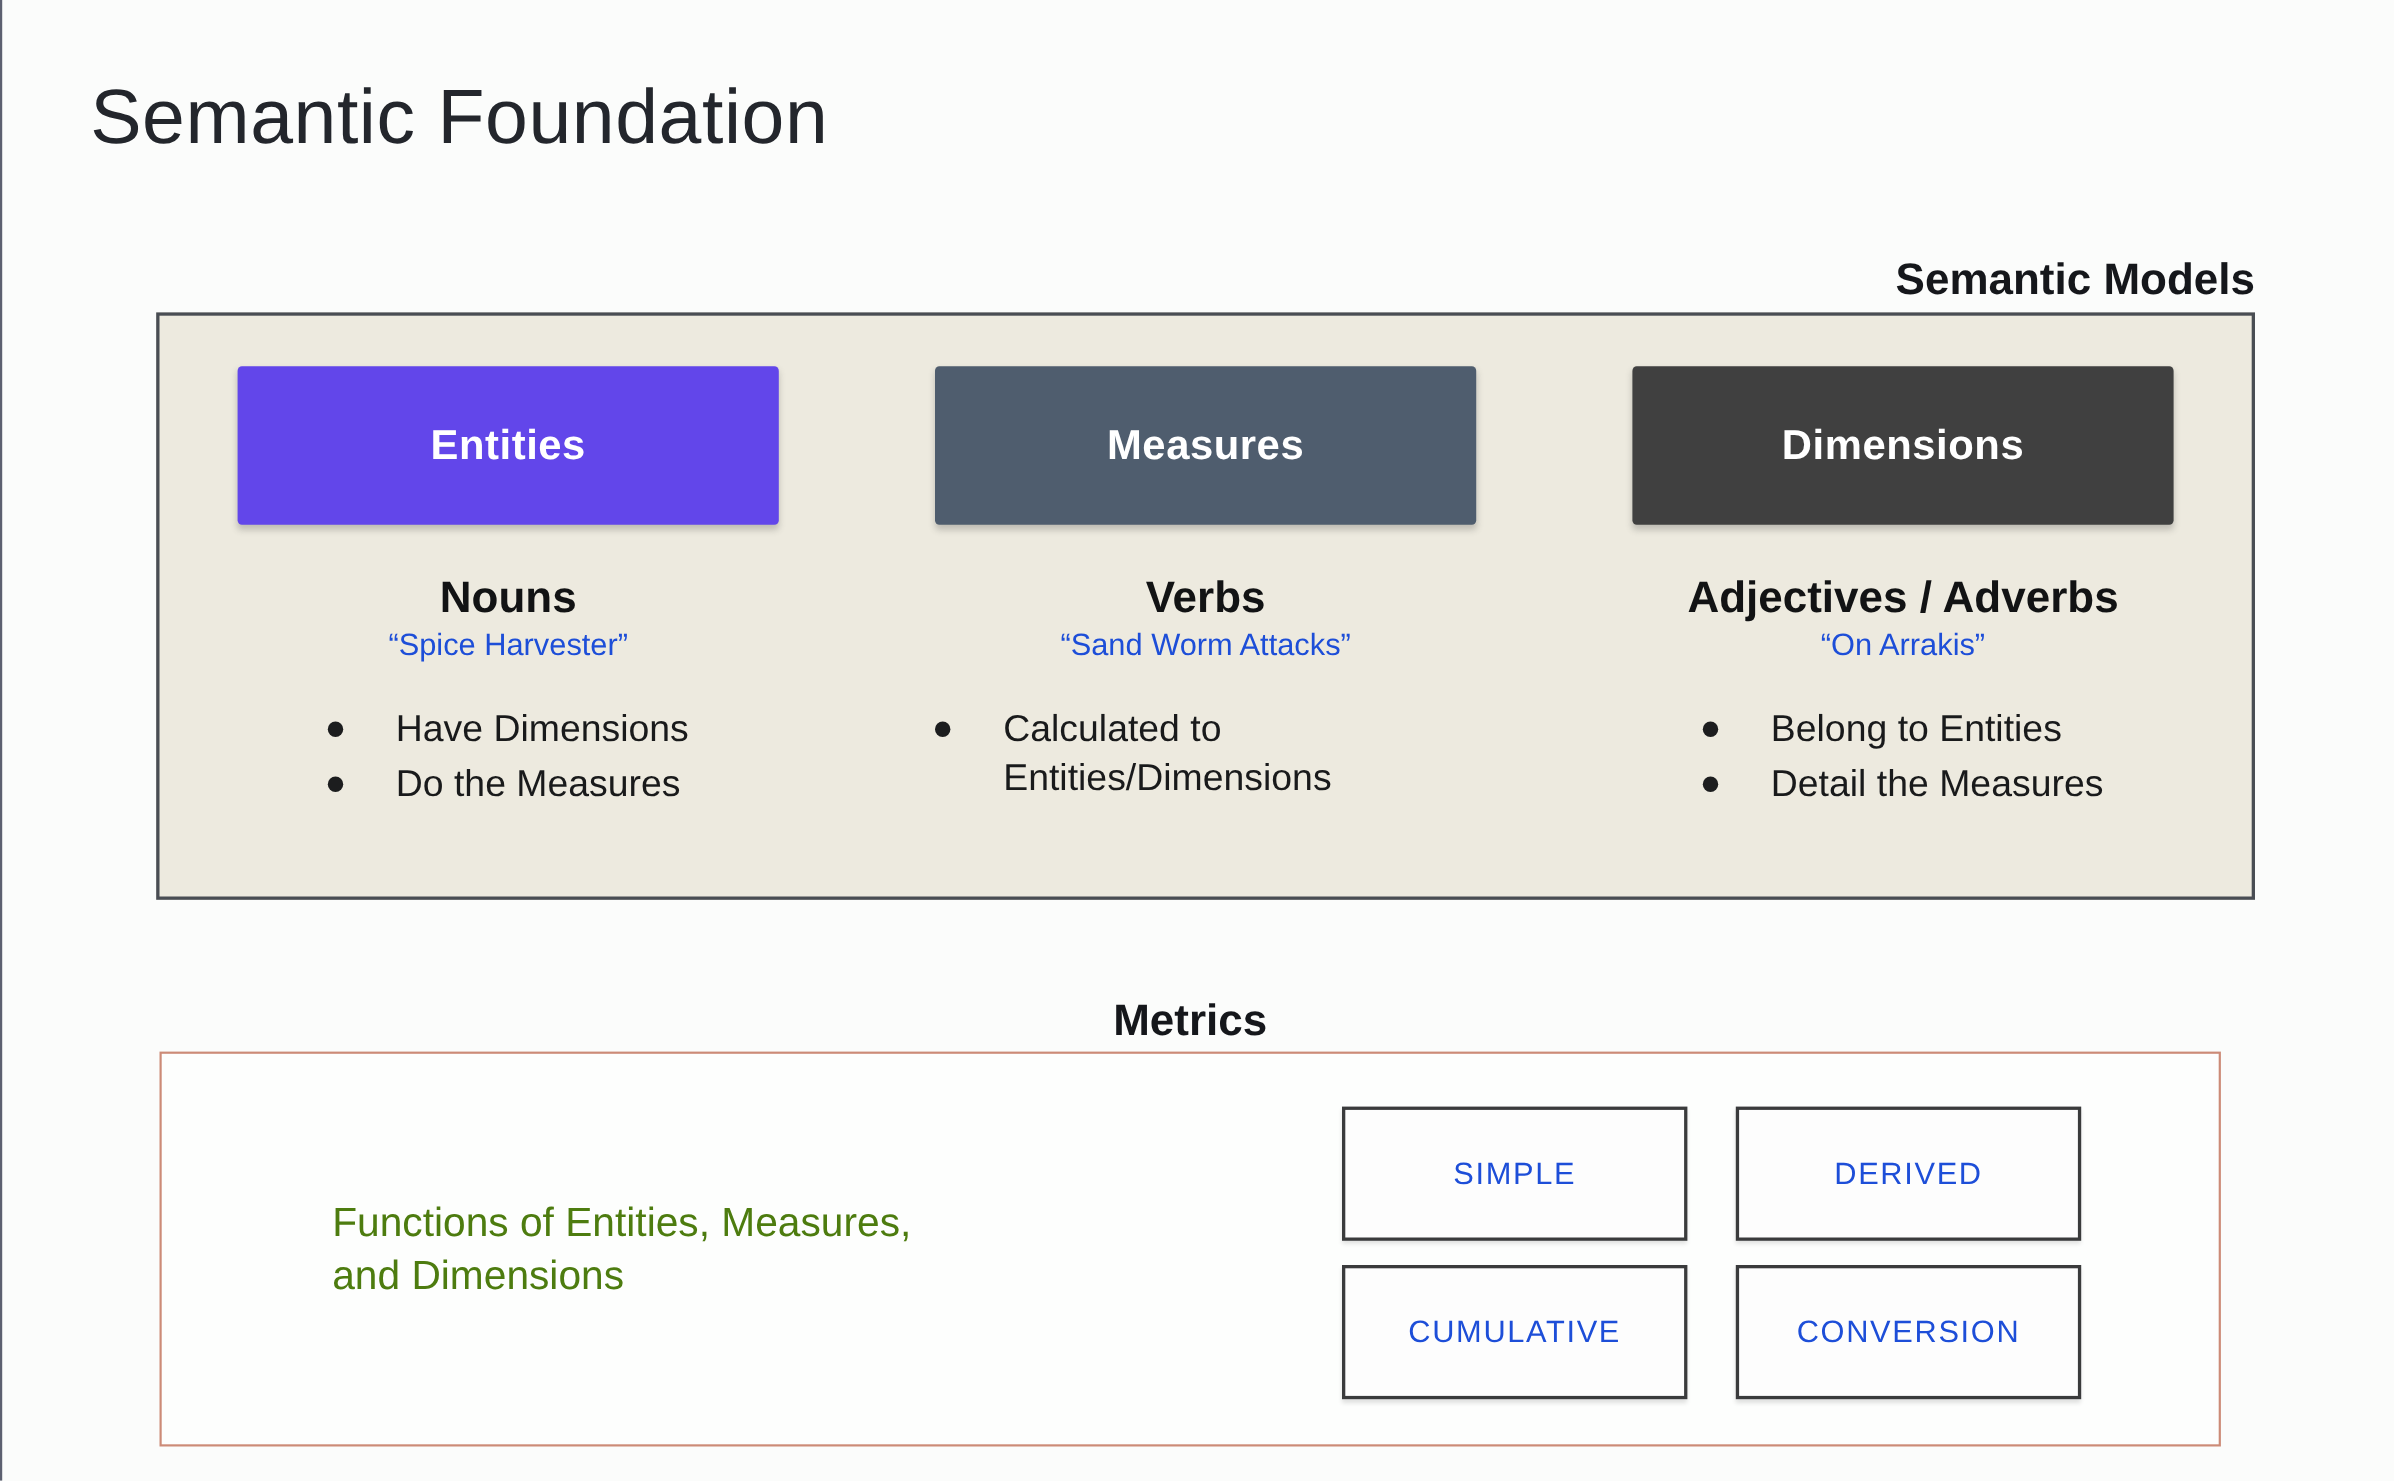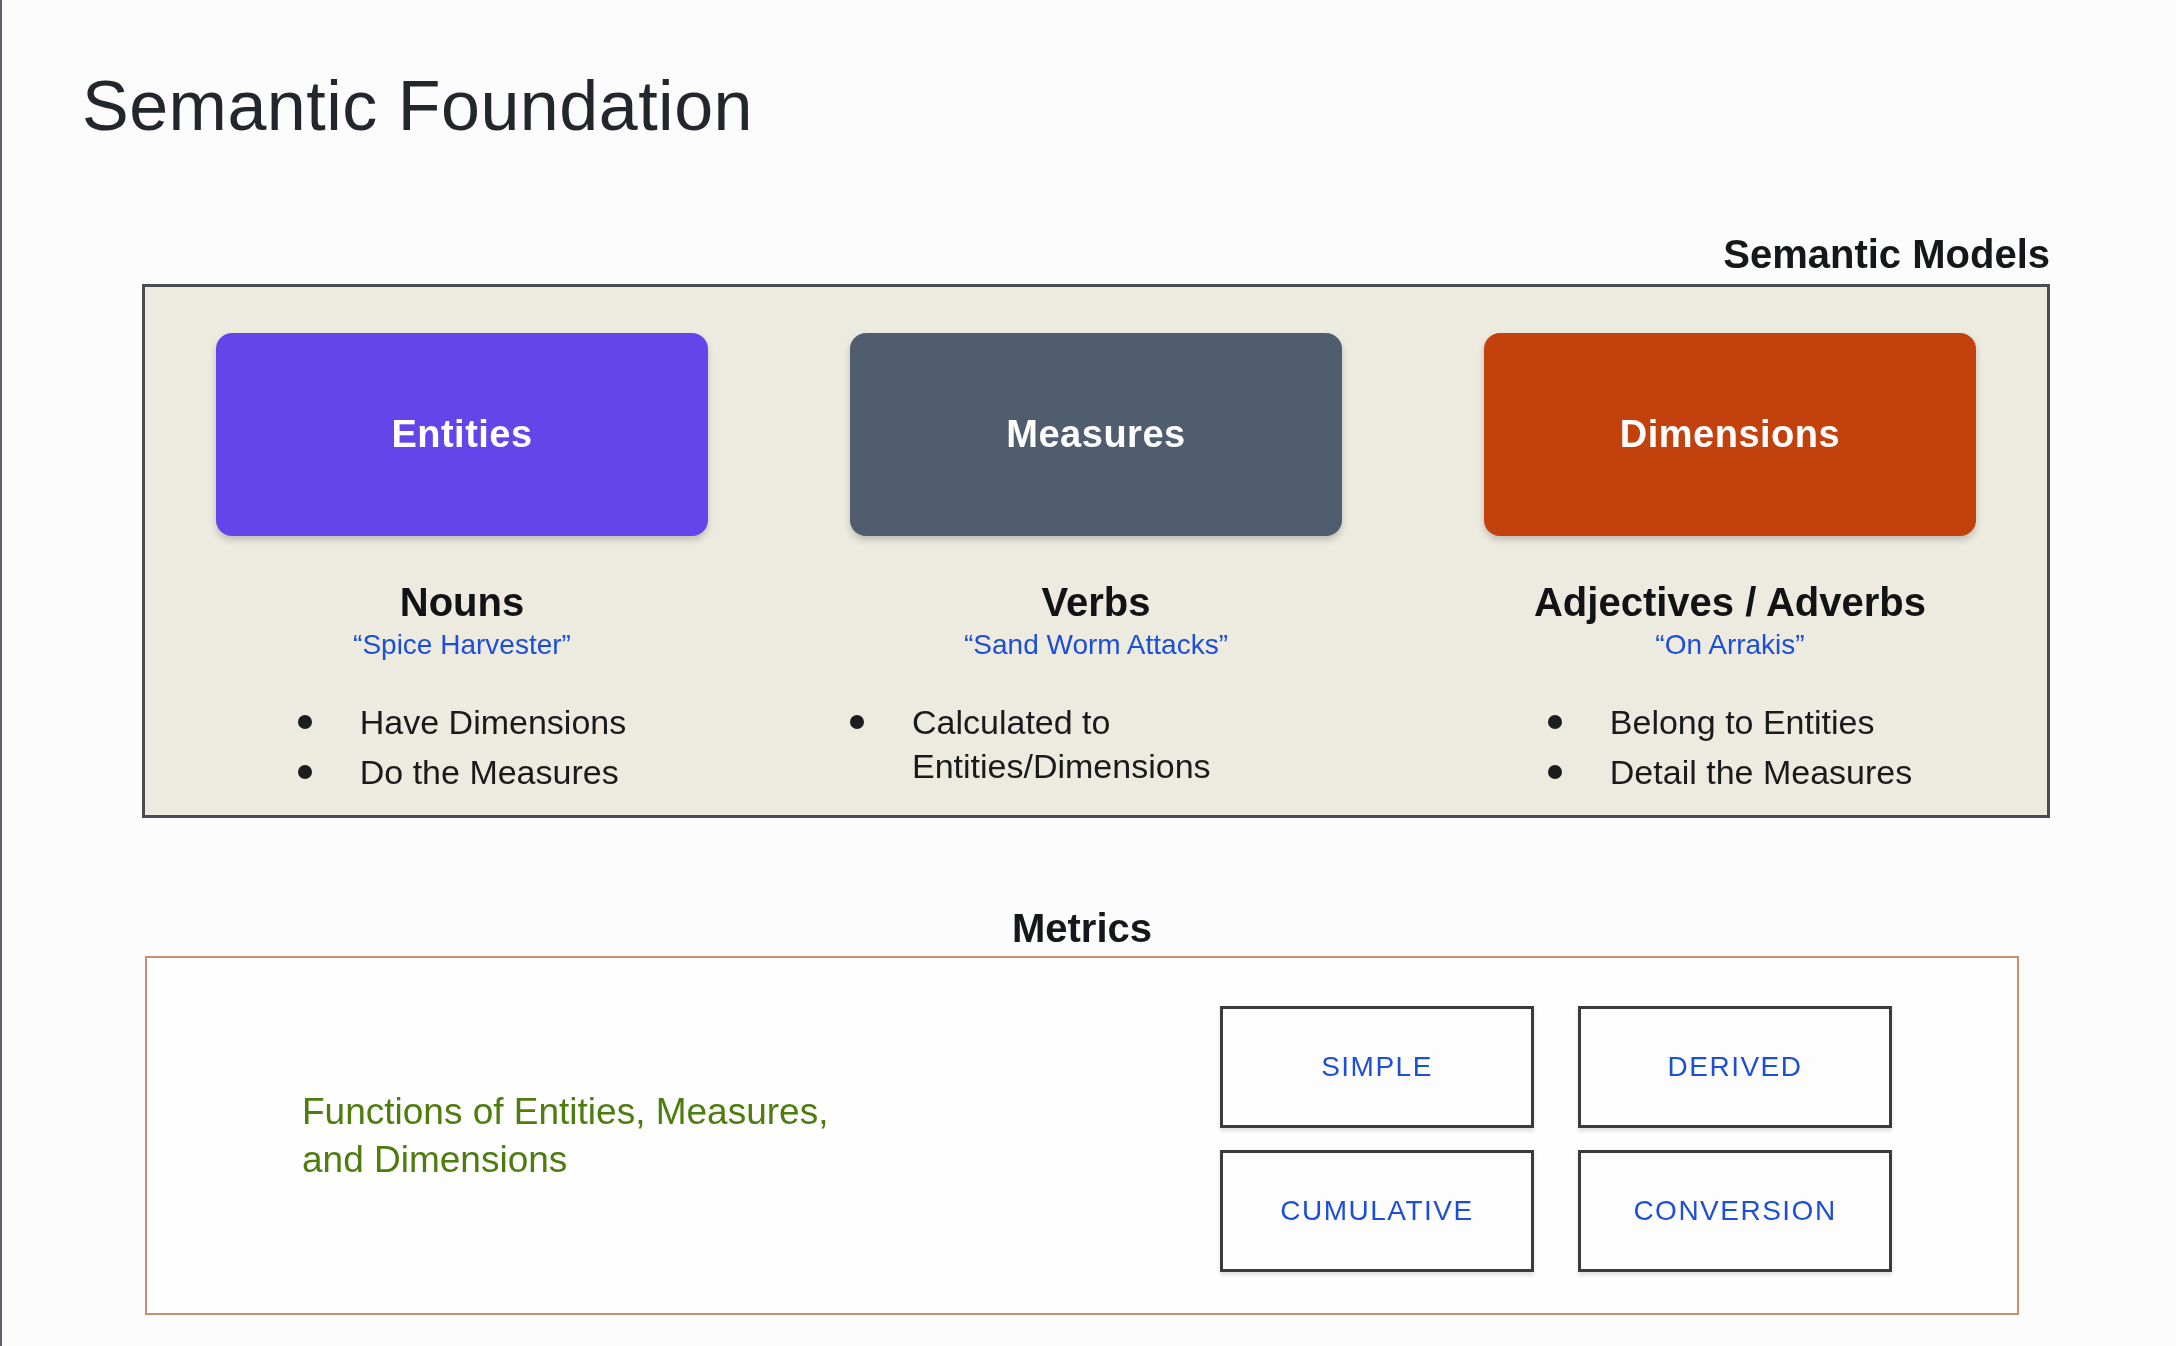--- a/index.html
+++ b/index.html
@@ -43,22 +43,22 @@
     display: grid;
     grid-template-columns: 1fr 1fr 1fr;
   }
   .model-col {
     display: flex;
     flex-direction: column;
     align-items: center;
     padding-top: 46px;
   }
   .pill {
-    width: 492px; height: 203px;
-    border-radius: 16px;
+    width: 492px; height: 144px;
+    border-radius: 4px;
     display: flex; align-items: center; justify-content: center;
     color: #ffffff;
     font-size: 38px;
     font-weight: 700;
     letter-spacing: 0.5px;
     box-shadow: 0 4px 6px rgba(60,60,60,0.25);
   }
   .role {
     margin-top: 44px;
     font-size: 40px;
@@ -162,21 +162,21 @@
       <div class="quote">“Sand Worm Attacks”</div>
       <ul class="bullets">
         <li>
           <span class="dot"></span>
           <span class="btext">Calculated to Entities/Dimensions</span>
         </li>
       </ul>
     </div>
 
     <div class="model-col">
-      <div class="pill" style="background-color: #c2410c;">Dimensions</div>
+      <div class="pill" style="background-color: #404040;">Dimensions</div>
       <div class="role">Adjectives / Adverbs</div>
       <div class="quote">“On Arrakis”</div>
       <ul class="bullets">
         <li>
           <span class="dot"></span>
           <span class="btext">Belong to Entities</span>
         </li>
         <li>
           <span class="dot"></span>
           <span class="btext">Detail the Measures</span>

